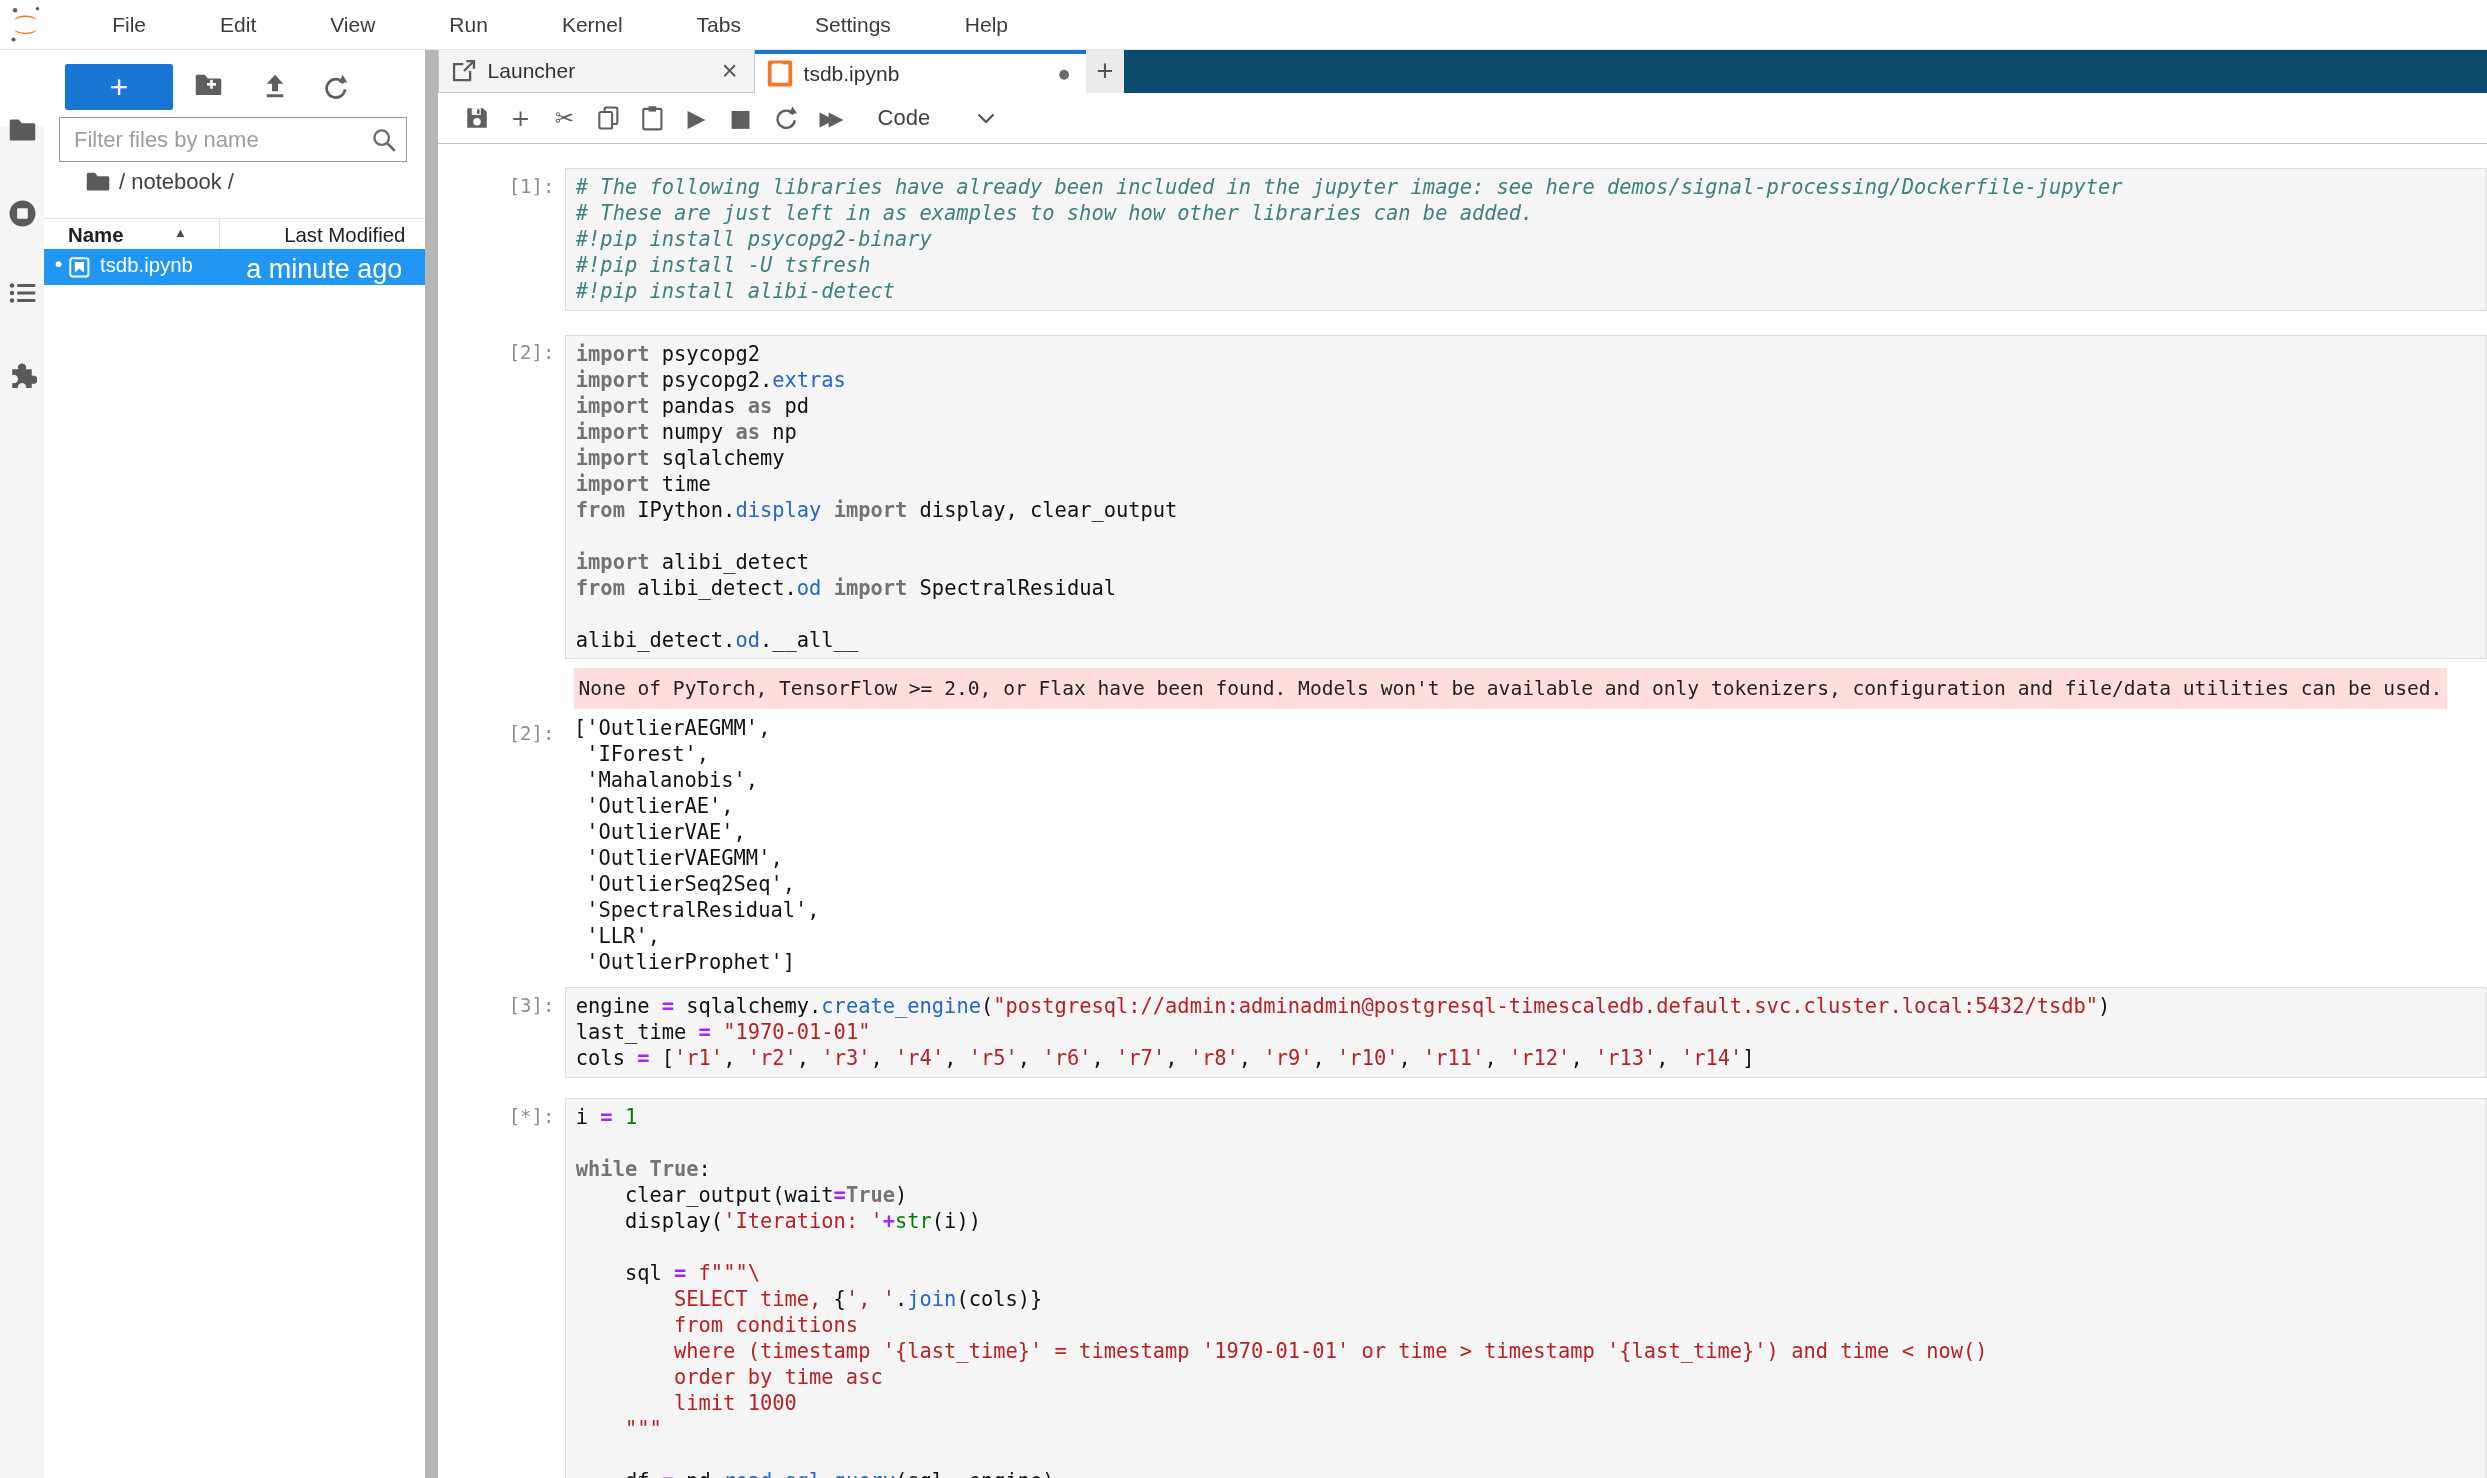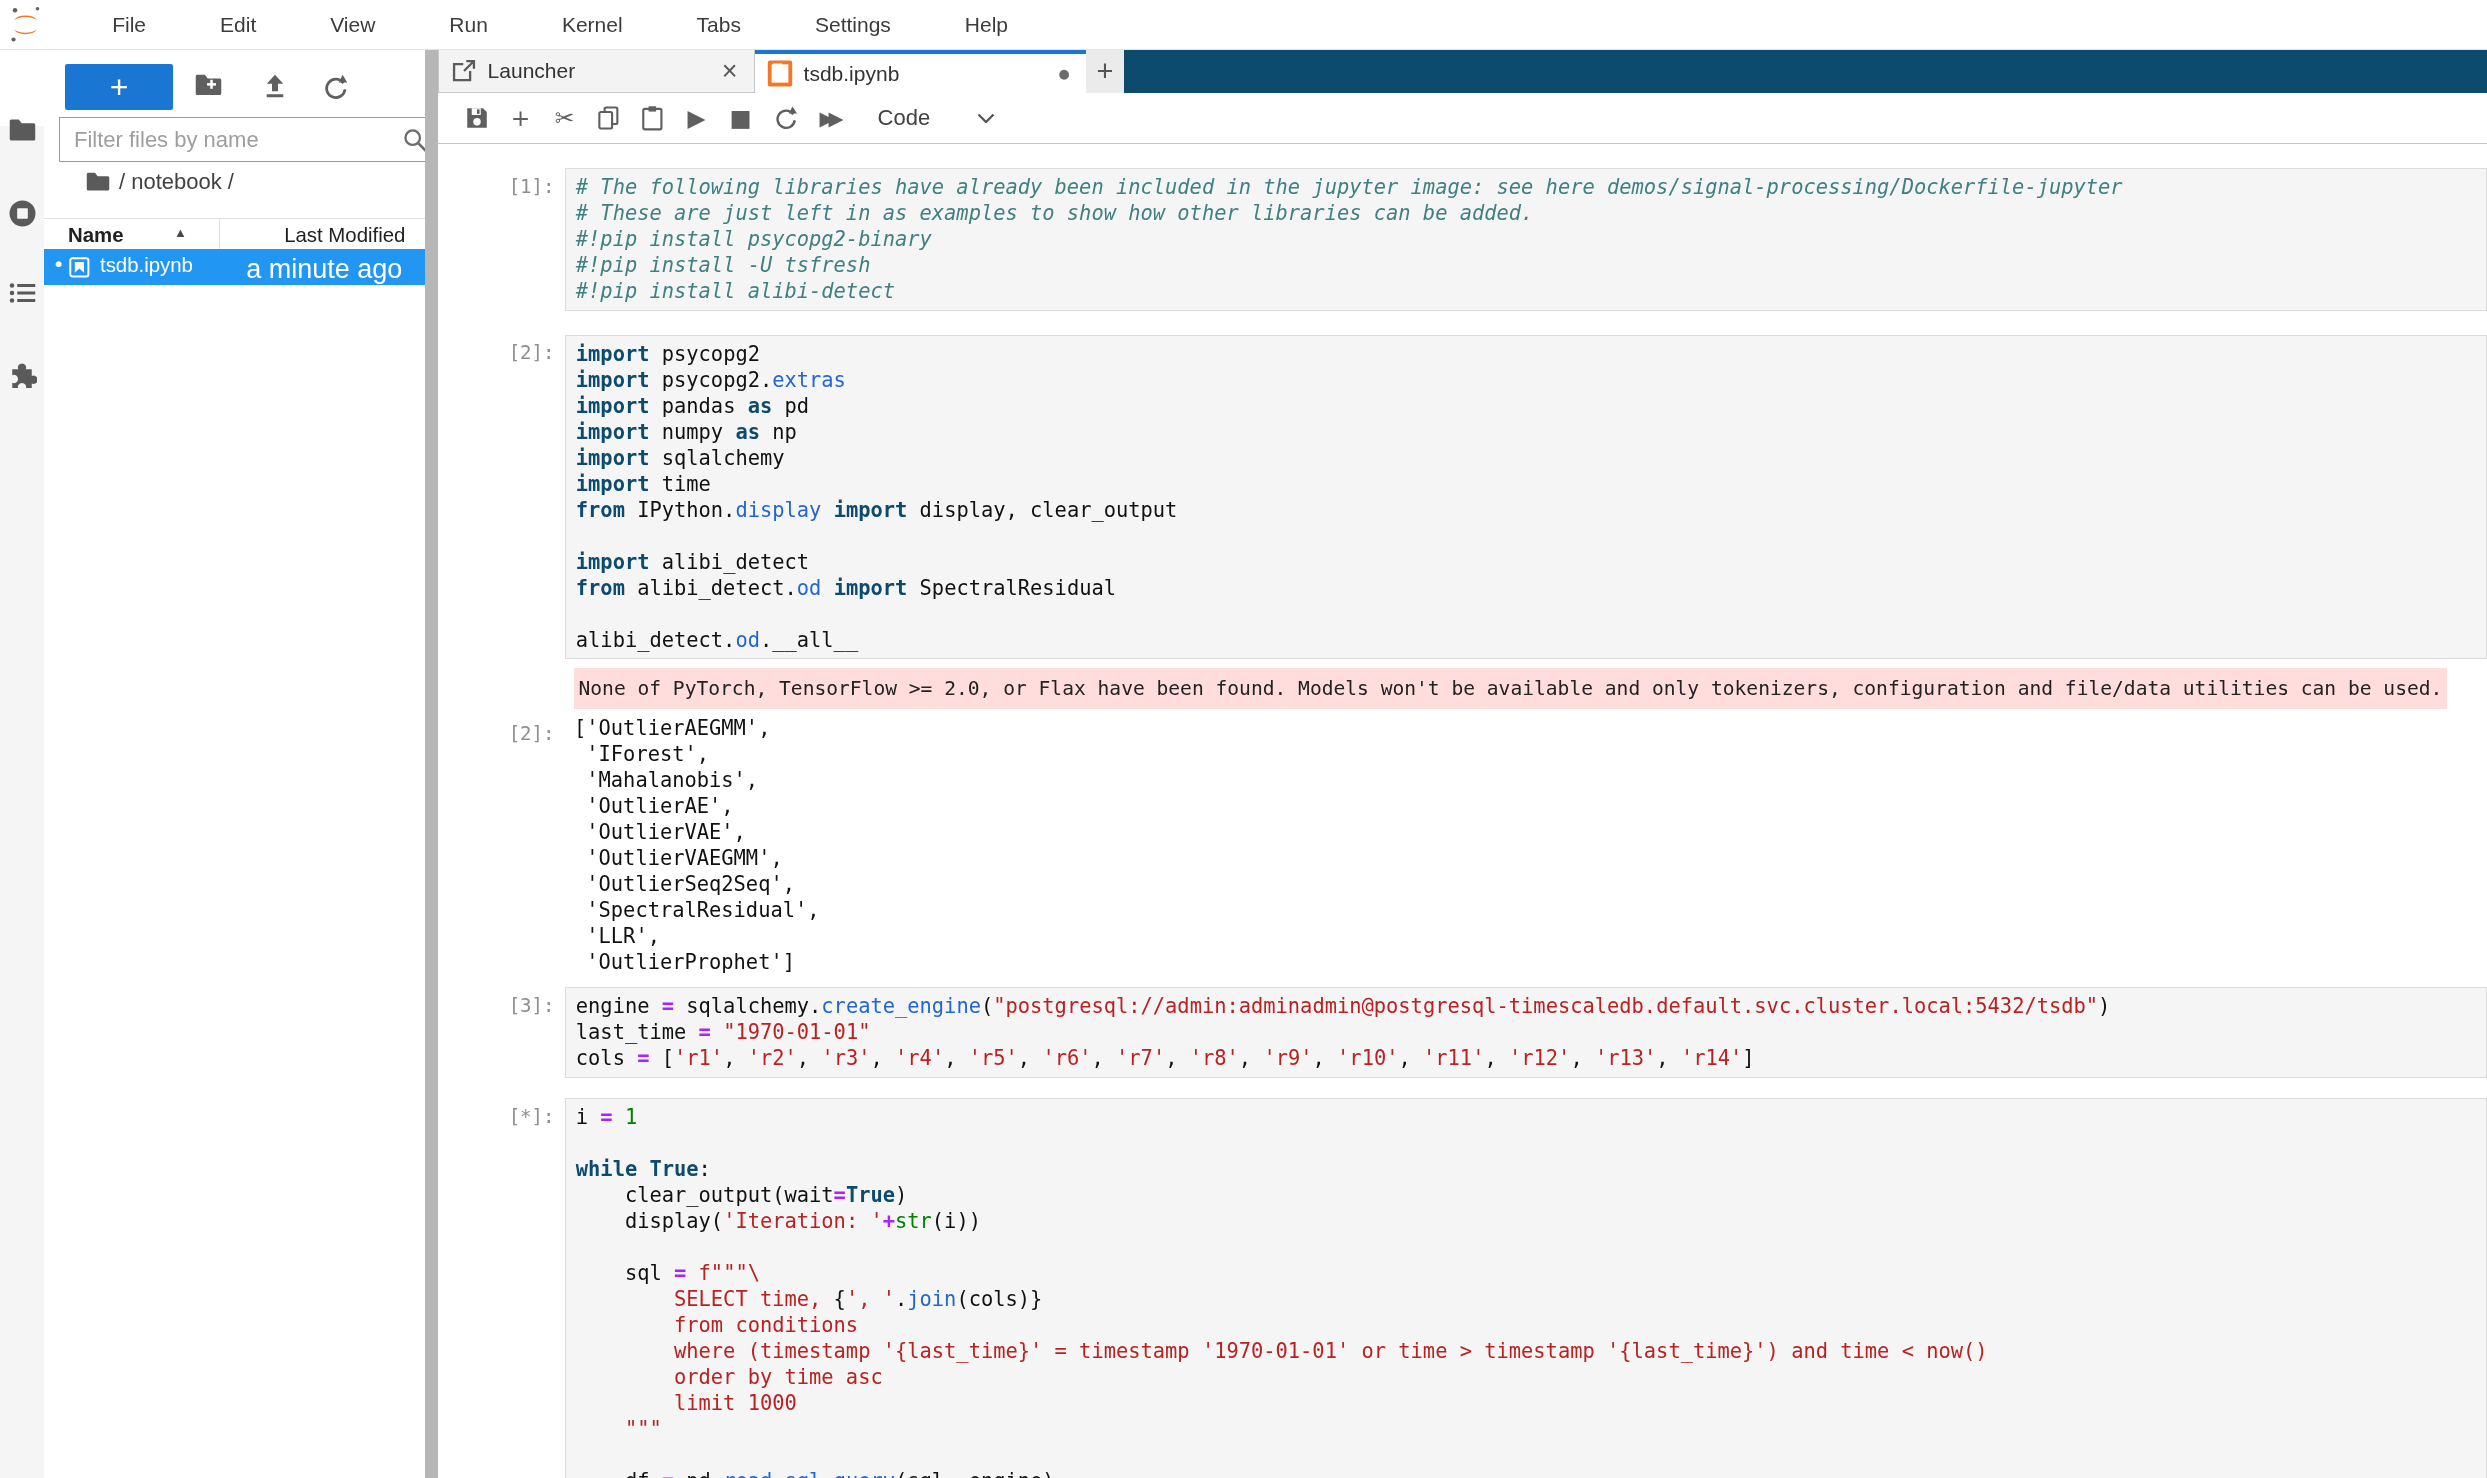--- a/index.html
+++ b/index.html
@@ -14,21 +14,21 @@
   
   #activitybar{position:absolute;top:50px;left:0;width:44px;bottom:0;background:#f5f5f5;
                border-right:0.8px solid #dedede;}
   #ab-white{position:absolute;top:0;left:0;right:0;height:76px;background:#fff;}
   .ab-icon{position:absolute;left:0;width:44px;display:flex;justify-content:center;}
   
   #filebrowser{position:absolute;top:50px;left:44px;width:381px;bottom:0;background:#fff;}
   #new-launcher-btn{position:absolute;left:21px;top:14.4px;width:108px;height:46px;background:#1976d2;
         border:none;border-radius:2.3px;color:#fff;font-size:32px;line-height:44px;text-align:center;}
   .fb-tool{position:absolute;top:24px;}
-  #filter-box{position:absolute;left:15px;top:67px;width:379px;height:45px;box-sizing:border-box;
+  #filter-box{position:absolute;left:15px;top:67px;width:348px;height:45px;box-sizing:border-box;
         border:1.5px solid #9a9a9a;background:#fff;}
   #filter-input{position:absolute;left:12px;top:3px;width:287px;height:36px;border:none;outline:none;
         font-size:22px;color:#333;font-family:"Liberation Sans",sans-serif;}
   #filter-input::placeholder{color:#9e9e9e;}
   #fb-search{position:absolute;right:9px;top:9px;}
   #breadcrumb{position:absolute;left:15px;top:119px;display:flex;align-items:center;font-size:22px;color:#424242;padding-left:27px;}
   #breadcrumb span{margin-left:9px;}
   #fb-header{position:absolute;left:0;right:0;top:168px;height:31px;border-top:0.8px solid #e0e0e0;
         border-bottom:0.8px solid #e0e0e0;font-size:20.4px;color:#212121;}
   #col-name{position:absolute;left:24px;top:4.5px;font-weight:bold;}
@@ -68,21 +68,21 @@
   .cell{margin-top:24px;}
   .cell:nth-child(3){margin-top:12px;}
   .cell:nth-child(4){margin-top:20.4px;}
   .inrow,.outrow{display:flex;}
   .outrow{margin-top:6px;}
   .prompt{flex:none;width:127px;box-sizing:border-box;text-align:right;padding:6.8px 10.6px 0 0;
         font-family:"DejaVu Sans Mono",monospace;font-size:19px;color:#8f8f8f;white-space:pre;}
   .editor{flex:1;background:#f5f5f5;border:0.8px solid #dcdcdc;padding:5.3px 0 5.3px 9.8px;overflow:hidden;}
   .cline{font-family:"DejaVu Sans Mono",monospace;font-size:20.4px;line-height:26px;white-space:pre;
         color:#111;min-height:26px;}
-  .tk-k{color:#0c4a6e;font-weight:bold;}
+  .tk-k{color:#737373;font-weight:bold;}
   .tk-b{color:#008000;}
   .tk-n{color:#008000;}
   .tk-o{color:#aa22ff;font-weight:bold;}
   .tk-p{color:#2166d2;}
   .tk-s{color:#ba2121;}
   .tk-c{color:#408080;font-style:italic;}
   .stderr{margin:9px 40px 0 136px;background:#ffdddd;color:#222;padding:9px 7.6px 9px 4.5px;
         font-family:"DejaVu Sans Mono",monospace;font-size:19.6px;white-space:pre;overflow:hidden;}
   .outtext{margin-left:9px;font-family:"DejaVu Sans Mono",monospace;font-size:20.4px;line-height:26px;
         white-space:pre;color:#111;}

